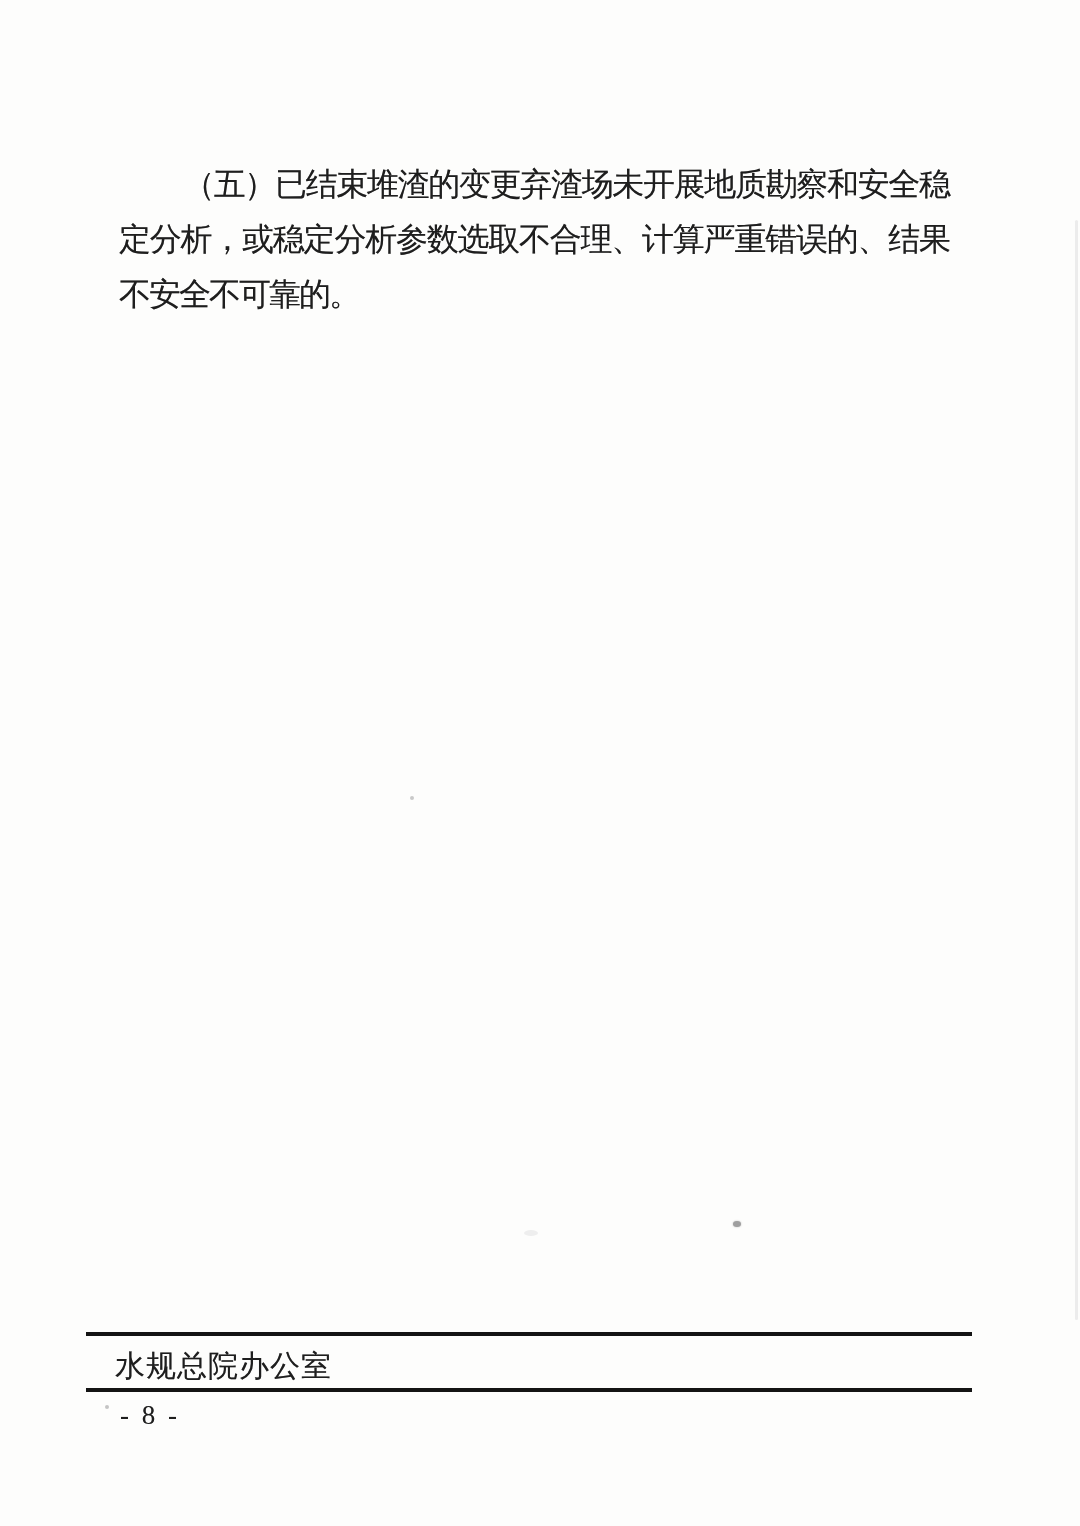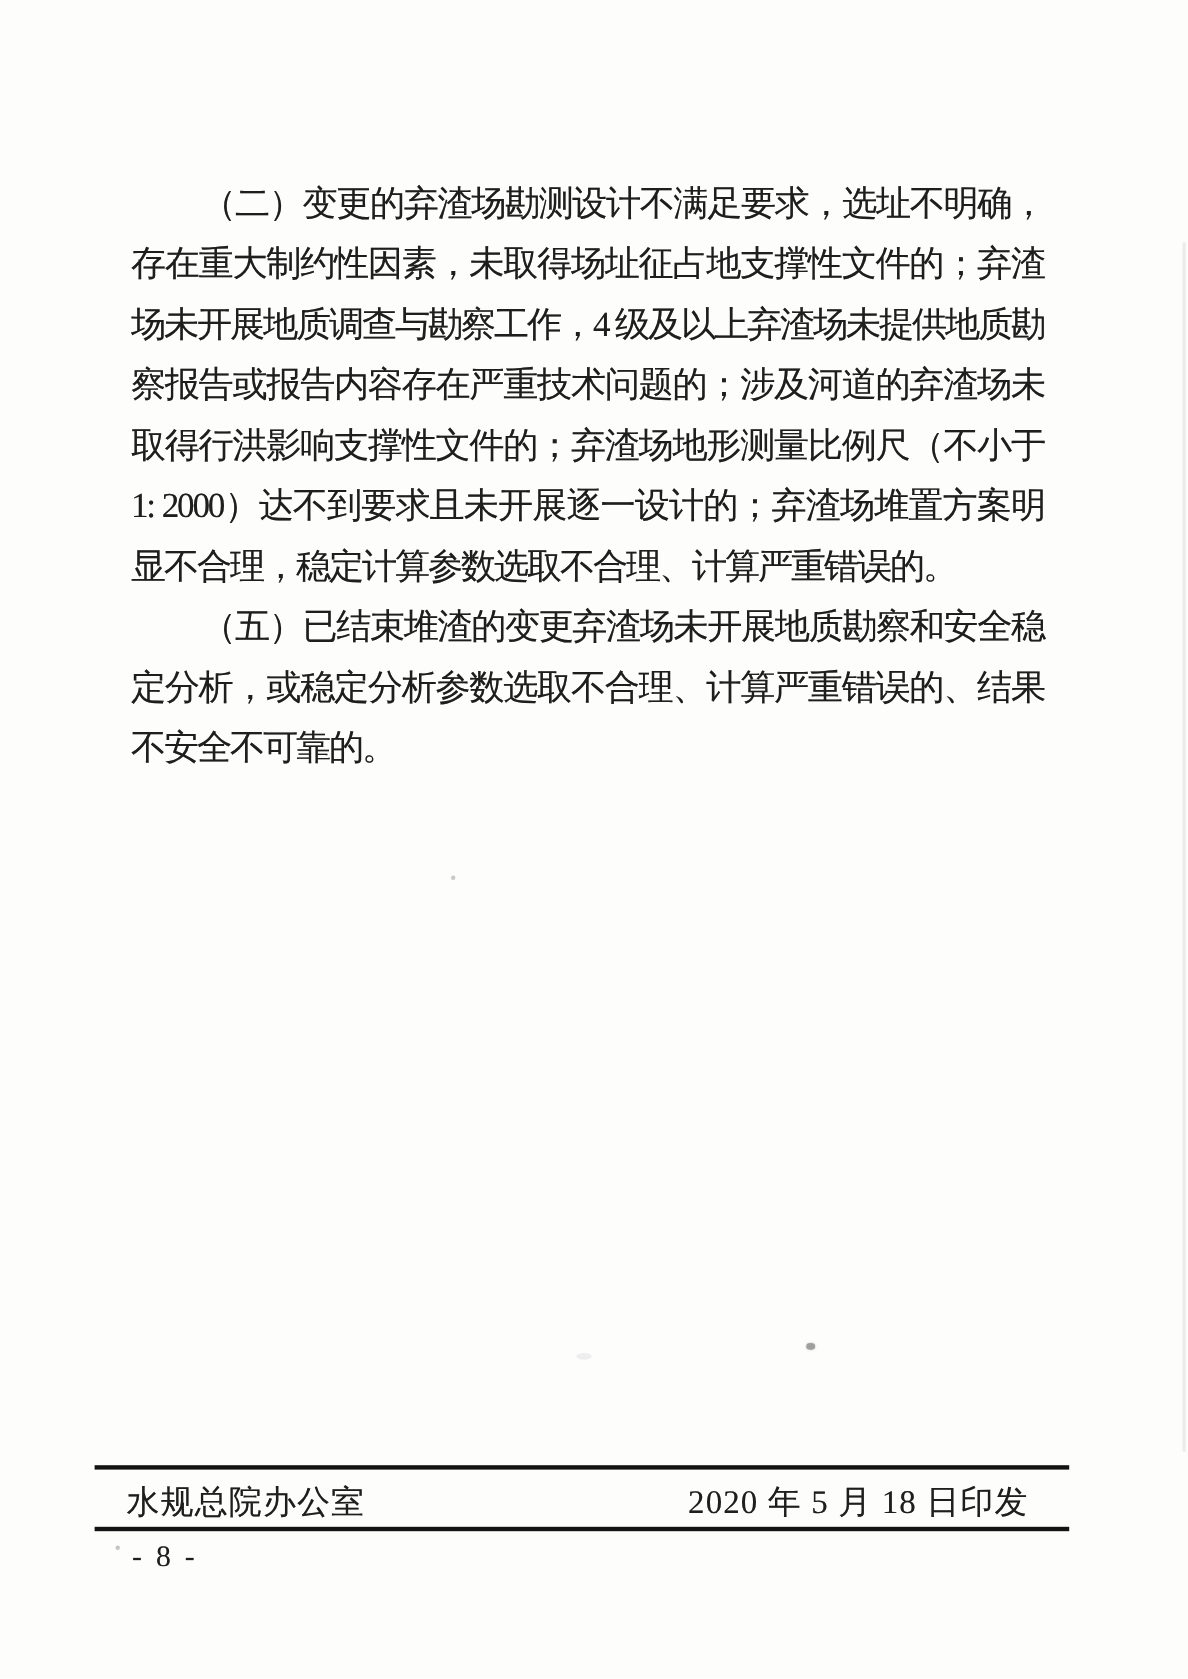--- a/index.html
+++ b/index.html
@@ -83,32 +83,30 @@
   }
 </style>
 </head>
 <body>
 
 <div class="page">
 
   <div class="scan-edge"></div>
 
   <main class="content">
-    <p>（二）变更的弃渣场勘测设计不满足要求，选址不明确，存在重大制约性因素，未取得场址征占地支撑性文件的；弃渣场未开展地质调查与勘察工作，4 级及以上弃渣场未提供地质勘察报告或报告内容存在严重技术问题的；涉及河道的弃渣场未取得行洪影响支撑性文件的；弃渣场地形测量比例尺（不小于 1: 2000）达不到要求且未开展逐一设计的；弃渣场堆置方案明显不合理，稳定计算参数选取不合理、计算严重错误的。</p>
     <p>（五）已结束堆渣的变更弃渣场未开展地质勘察和安全稳定分析，或稳定分析参数选取不合理、计算严重错误的、结果不安全不可靠的。</p>
   </main>
 
   <div class="speck s1"></div>
   <div class="speck s2"></div>
   <div class="speck s3"></div>
   <div class="speck s4"></div>
 
   <footer>
     <div class="rule rule-top"></div>
     <div class="footer-row">
       <span>水规总院办公室</span>
-      <span>2020 年 5 月 18 日印发</span>
     </div>
     <div class="rule rule-bottom"></div>
     <div class="page-number">- 8 -</div>
   </footer>
 
 </div>
 
 </body></html>

